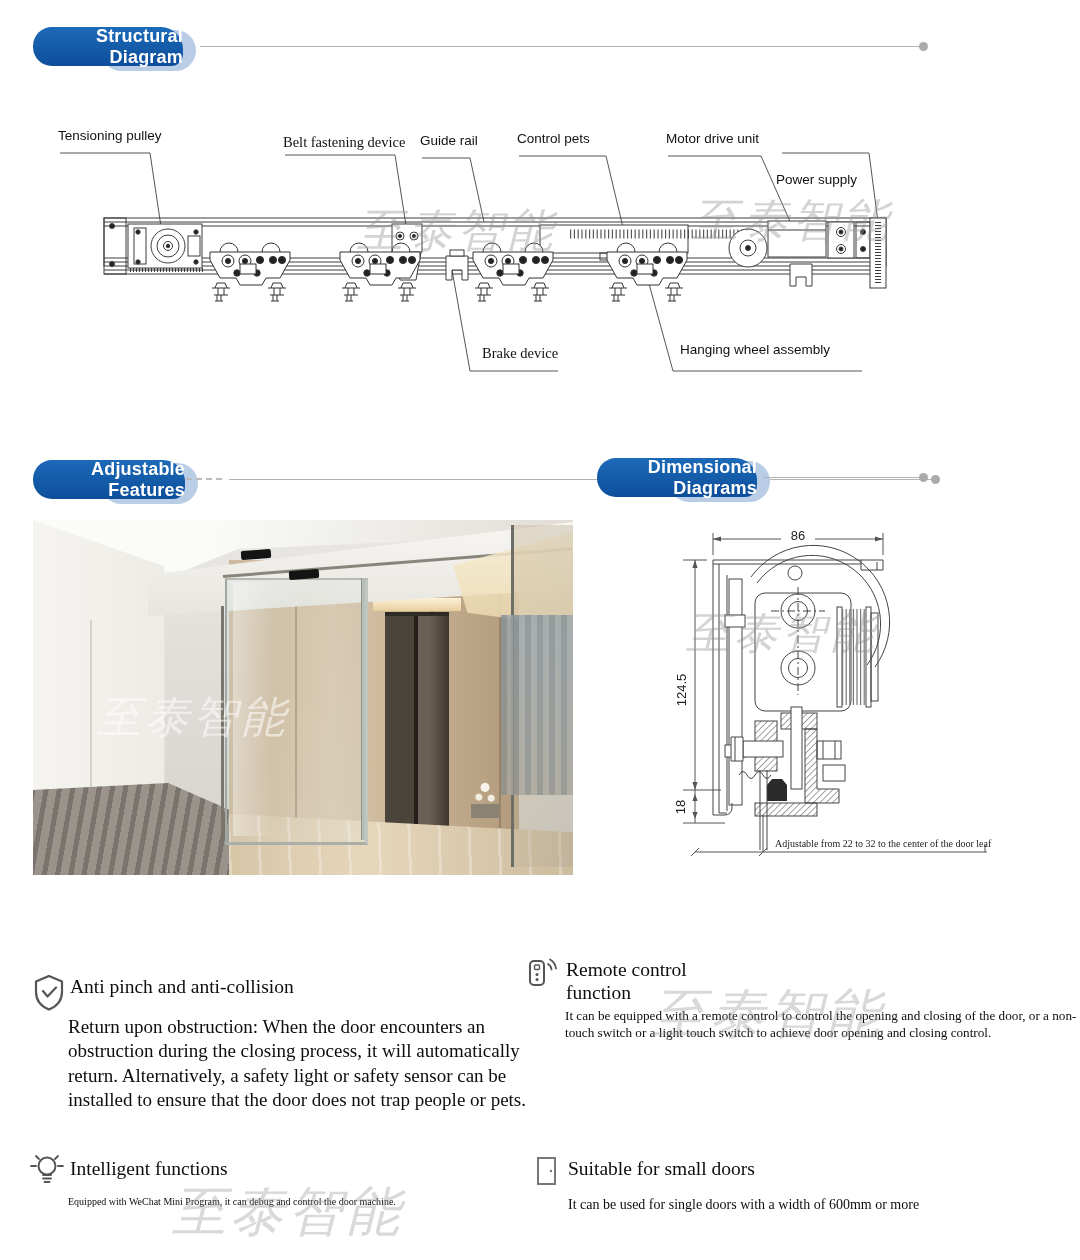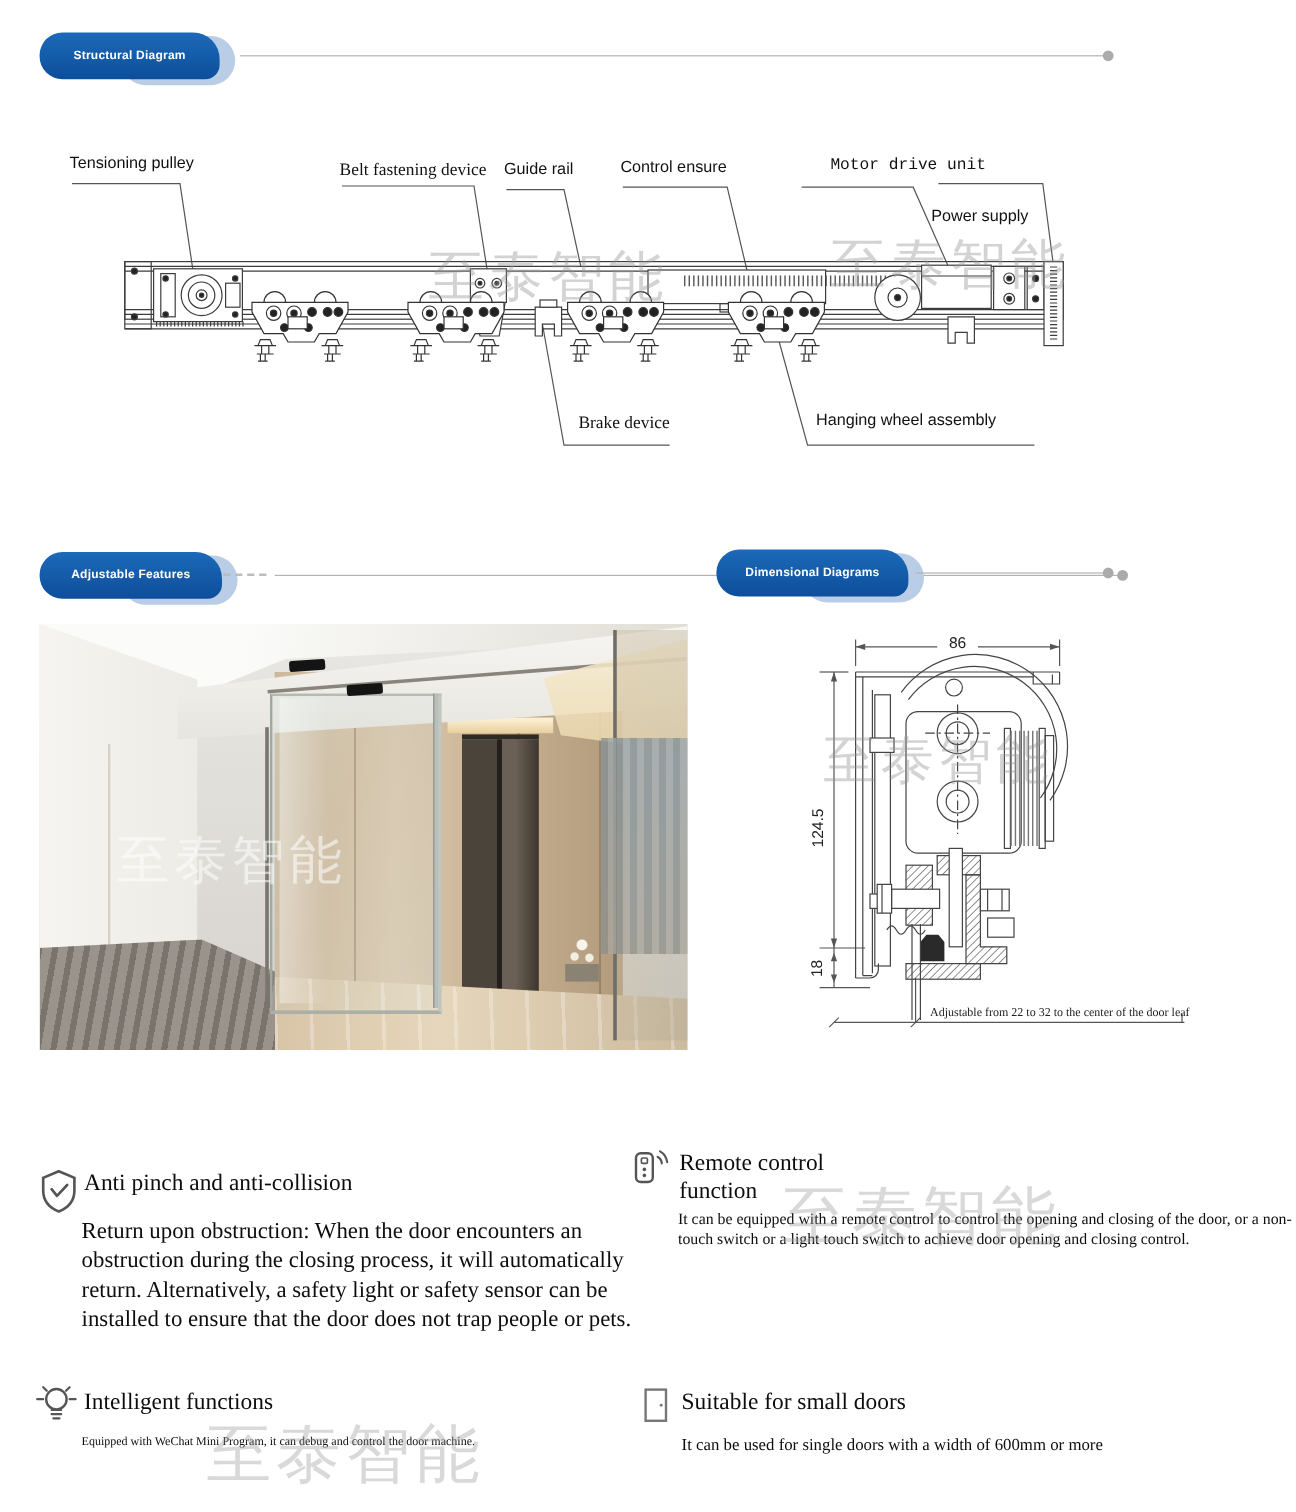--- a/index.html
+++ b/index.html
@@ -4,33 +4,33 @@
 <style>
   html,body{margin:0;padding:0;background:#fff;}
   .page{position:relative;width:1080px;height:1260px;background:#fff;overflow:hidden;
         font-family:"Liberation Sans",sans-serif;color:#1a1a1a;}
   
   .ribbon{position:absolute;height:39px;}
   .ribbon .back{position:absolute;left:45%;top:3px;right:-13px;bottom:-5px;
     background:#b9cde6;border-radius:0 22px 22px 22px;}
   .ribbon .front{position:absolute;inset:0;background:linear-gradient(180deg,#1c6ab8,#0d4e9b);
     border-radius:19px 22px 12px 19px;display:flex;align-items:center;justify-content:center;
-    color:#fff;font-weight:bold;font-size:10px;letter-spacing:.2px;text-align:right;}
+    color:#fff;font-weight:bold;font-size:18px;letter-spacing:.2px;text-align:right;}
   .sec-line{position:absolute;height:1px;background:#b3b3b3;}
   .sec-line.dotted-end:after{content:"";position:absolute;right:-5px;top:-4px;width:9px;height:9px;
     border-radius:50%;background:#ababab;}
   .sec-dashes{position:absolute;width:36px;height:0;border-top:2px dashed #bcbcbc;}
   
   .lbl{position:absolute;font-size:13.5px;color:#111;white-space:nowrap;}
   .lbl.serif{font-family:"Liberation Serif",serif;font-size:14.5px;}
   .leader-svg{position:absolute;left:0;top:140px;pointer-events:none;}
   .diagram-svg{position:absolute;}
   
   .wm{position:absolute;font-family:"DejaVu Sans",sans-serif;white-space:nowrap;
-      letter-spacing:4px;pointer-events:none;}
+      letter-spacing:4px;pointer-events:none;font-style:italic;}
   .wm.g46{font-size:46px;color:rgba(150,150,150,.42);}
   .wm.g44{font-size:44px;color:rgba(145,145,145,.40);}
   .wm.g54{font-size:54px;color:rgba(155,155,155,.38);}
   .wm.white{font-size:44px;color:rgba(255,255,255,.55);}
   
   .photo{position:absolute;left:33px;top:520px;width:540px;height:355px;overflow:hidden;
     background:linear-gradient(#e9e7e3,#d5d2cc);}
   .photo>div{position:absolute;}
   .ph-ceiling{left:0;top:0;width:100%;height:112px;
     background:linear-gradient(100deg,#fbfbf9 30%,#efeeea 60%,#e0dcd4 100%);
@@ -92,22 +92,22 @@
 
   <div class="ribbon" style="left:33px;top:27px;width:150px;">
     <div class="back"></div>
     <div class="front">Structural Diagram</div>
   </div>
   <div class="sec-line dotted-end" style="left:200px;top:46px;width:723px;"></div>
 
   <div class="lbl" style="left:58px;top:128px;">Tensioning pulley</div>
   <div class="lbl serif" style="left:283px;top:134px;text-align:center;">Belt fastening device</div>
   <div class="lbl" style="left:420px;top:133px;">Guide rail</div>
-  <div class="lbl" style="left:517px;top:131px;">Control ensure</div>
-  <div class="lbl" style="left:692px;top:131px;font-family:Liberation Mono, monospace;">Motor drive unit</div>
+  <div class="lbl" style="left:517px;top:131px;">Control pets</div>
+  <div class="lbl" style="left:666px;top:131px;">Motor drive unit</div>
   <div class="lbl" style="left:776px;top:172px;">Power supply</div>
   <div class="lbl serif" style="left:482px;top:345px;">Brake device</div>
   <div class="lbl" style="left:680px;top:342px;">Hanging wheel assembly</div>
 
   <svg class="leader-svg" width="1080" height="240" viewBox="0 0 1080 240">
     <g stroke="#555" fill="none" stroke-width="1">
       <path d="M60,13 H150 L163,100"></path>
       <path d="M285,15 H395 L408,98"></path>
       <path d="M422,18 H470 L484,82"></path>
       <path d="M519,16 H606 L626,100"></path>

